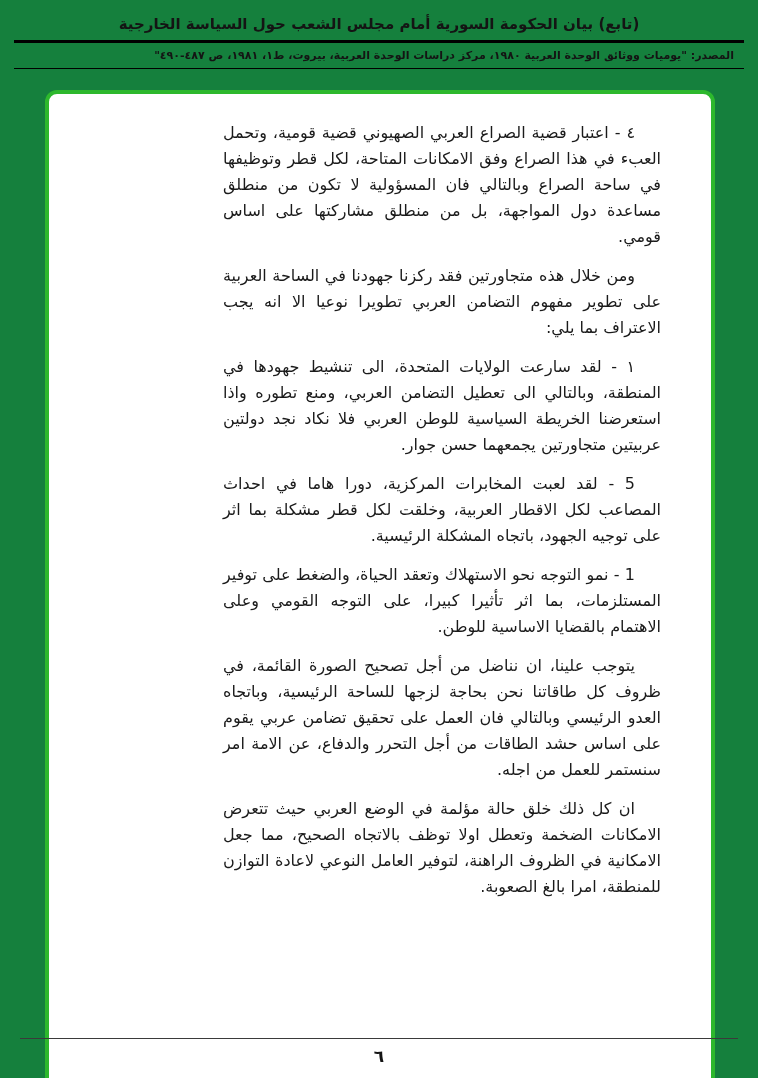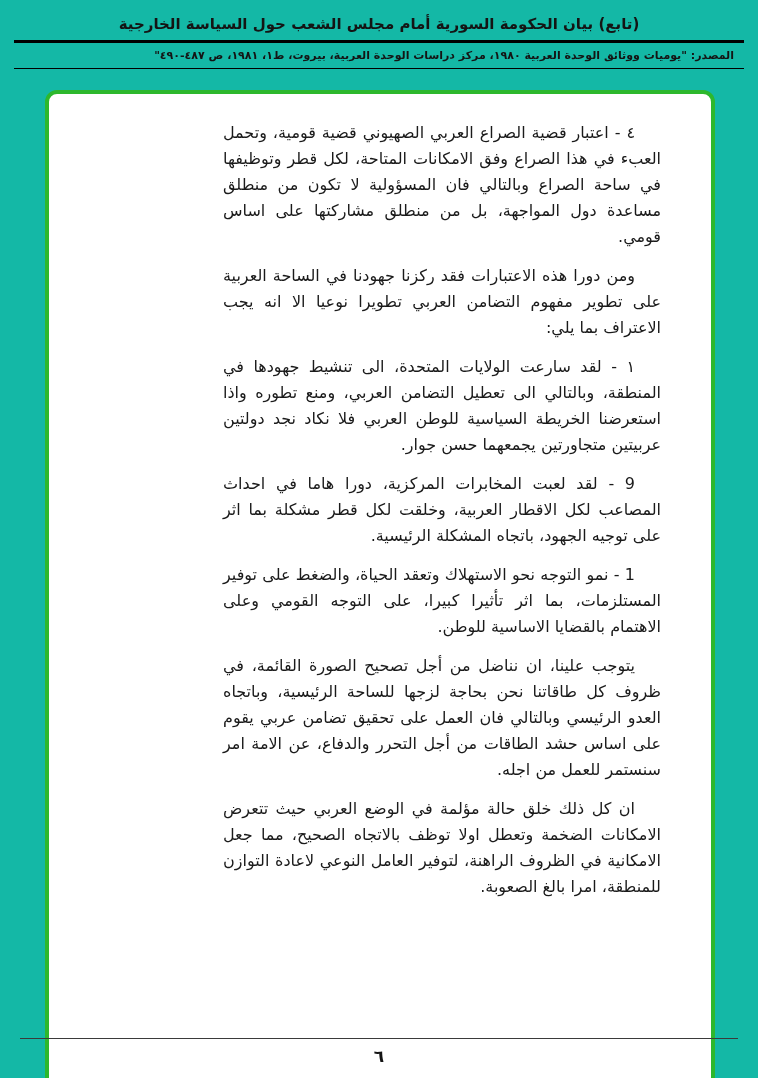--- a/index.html
+++ b/index.html
@@ -8,21 +8,21 @@
     width: 758px;
     height: 1078px;
     font-family: "DejaVu Sans", sans-serif;
     color: #141414;
     overflow: hidden;
   }
   .page {
     position: relative;
     width: 758px;
     height: 1078px;
-    background: #14b8a6;
+    background: #15803d;
     direction: rtl;
   }
   .doc-title {
     padding-top: 15px;
     text-align: center;
     font-size: 15px;
     font-weight: bold;
     letter-spacing: 0.2px;
   }
   .rule-thick {
@@ -93,23 +93,23 @@
 
   <div class="rule-thick"></div>
 
   <div class="source-line">المصدر: "يوميات ووثائق الوحدة العربية ١٩٨٠، مركز دراسات الوحدة العربية، بيروت، ط١، ١٩٨١، ص ٤٨٧-٤٩٠"</div>
 
   <div class="rule-thin"></div>
 
   <div class="green-box">
     <div class="text-col">
       <p>٤ - اعتبار قضية الصراع العربي الصهيوني قضية قومية، وتحمل العبء في هذا الصراع وفق الامكانات المتاحة، لكل قطر وتوظيفها في ساحة الصراع وبالتالي فان المسؤولية لا تكون من منطلق مساعدة دول المواجهة، بل من منطلق مشاركتها على اساس قومي.</p>
-      <p>ومن دورا هذه الاعتبارات فقد ركزنا جهودنا في الساحة العربية على تطوير مفهوم التضامن العربي تطويرا نوعيا الا انه يجب الاعتراف بما يلي:</p>
+      <p>ومن خلال هذه متجاورتين فقد ركزنا جهودنا في الساحة العربية على تطوير مفهوم التضامن العربي تطويرا نوعيا الا انه يجب الاعتراف بما يلي:</p>
       <p>١ - لقد سارعت الولايات المتحدة، الى تنشيط جهودها في المنطقة، وبالتالي الى تعطيل التضامن العربي، ومنع تطوره واذا استعرضنا الخريطة السياسية للوطن العربي فلا نكاد نجد دولتين عربيتين متجاورتين يجمعهما حسن جوار.</p>
-      <p>9 - لقد لعبت المخابرات المركزية، دورا هاما في احداث المصاعب لكل الاقطار العربية، وخلقت لكل قطر مشكلة بما اثر على توجيه الجهود، باتجاه المشكلة الرئيسية.</p>
+      <p>5 - لقد لعبت المخابرات المركزية، دورا هاما في احداث المصاعب لكل الاقطار العربية، وخلقت لكل قطر مشكلة بما اثر على توجيه الجهود، باتجاه المشكلة الرئيسية.</p>
       <p>1 - نمو التوجه نحو الاستهلاك وتعقد الحياة، والضغط على توفير المستلزمات، بما اثر تأثيرا كبيرا، على التوجه القومي وعلى الاهتمام بالقضايا الاساسية للوطن.</p>
       <p>يتوجب علينا، ان نناضل من أجل تصحيح الصورة القائمة، في ظروف كل طاقاتنا نحن بحاجة لزجها للساحة الرئيسية، وباتجاه العدو الرئيسي وبالتالي فان العمل على تحقيق تضامن عربي يقوم على اساس حشد الطاقات من أجل التحرر والدفاع، عن الامة امر سنستمر للعمل من اجله.</p>
       <p>ان كل ذلك خلق حالة مؤلمة في الوضع العربي حيث تتعرض الامكانات الضخمة وتعطل اولا توظف بالاتجاه الصحيح، مما جعل الامكانية في الظروف الراهنة، لتوفير العامل النوعي لاعادة التوازن للمنطقة، امرا بالغ الصعوبة.</p>
     </div>
   </div>
 
   <div class="footer-rule"></div>
 
   <div class="page-number">٦</div>
 

